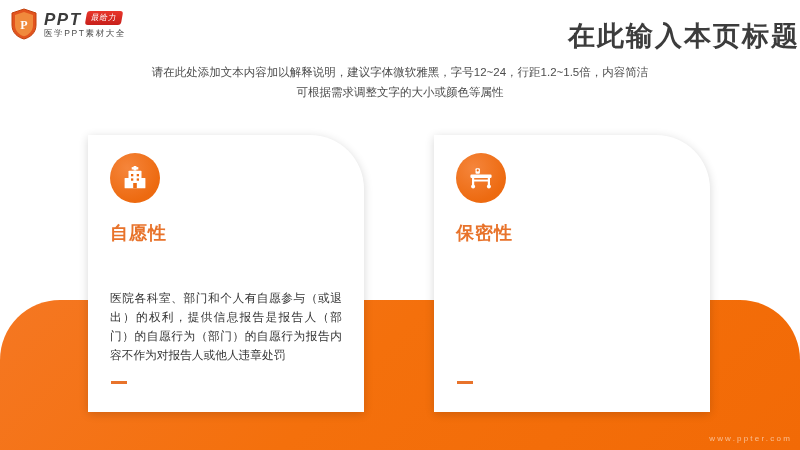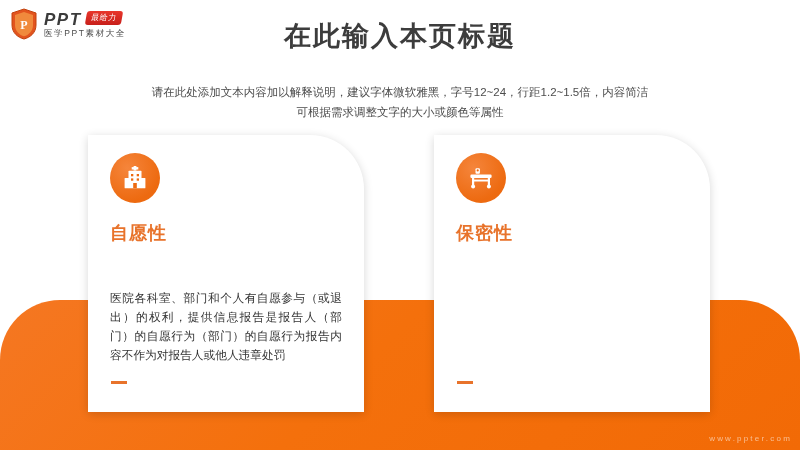--- a/index.html
+++ b/index.html
@@ -90,36 +90,35 @@
     line-height: 1;
     white-space: nowrap;
   }
 
   
   .page-title {
     position: absolute;
     top: 18px;
     left: 0;
     width: 800px;
-    text-align: center;
+    text-align: right;
     font-size: 27px;
     font-weight: bold;
     color: #3c3c3c;
     letter-spacing: 2px;
   }
   .subtitle {
     position: absolute;
     top: 62px;
     left: 0;
     width: 800px;
     text-align: center;
     font-size: 11.5px;
     color: #4c4c4c;
     line-height: 1.75;
-    margin-top: 20px;
   }
   .subtitle div { white-space: nowrap; }
 
   
   .card {
     position: absolute;
     top: 135px;
     width: 276px;
     height: 277px;
     background: #ffffff;

